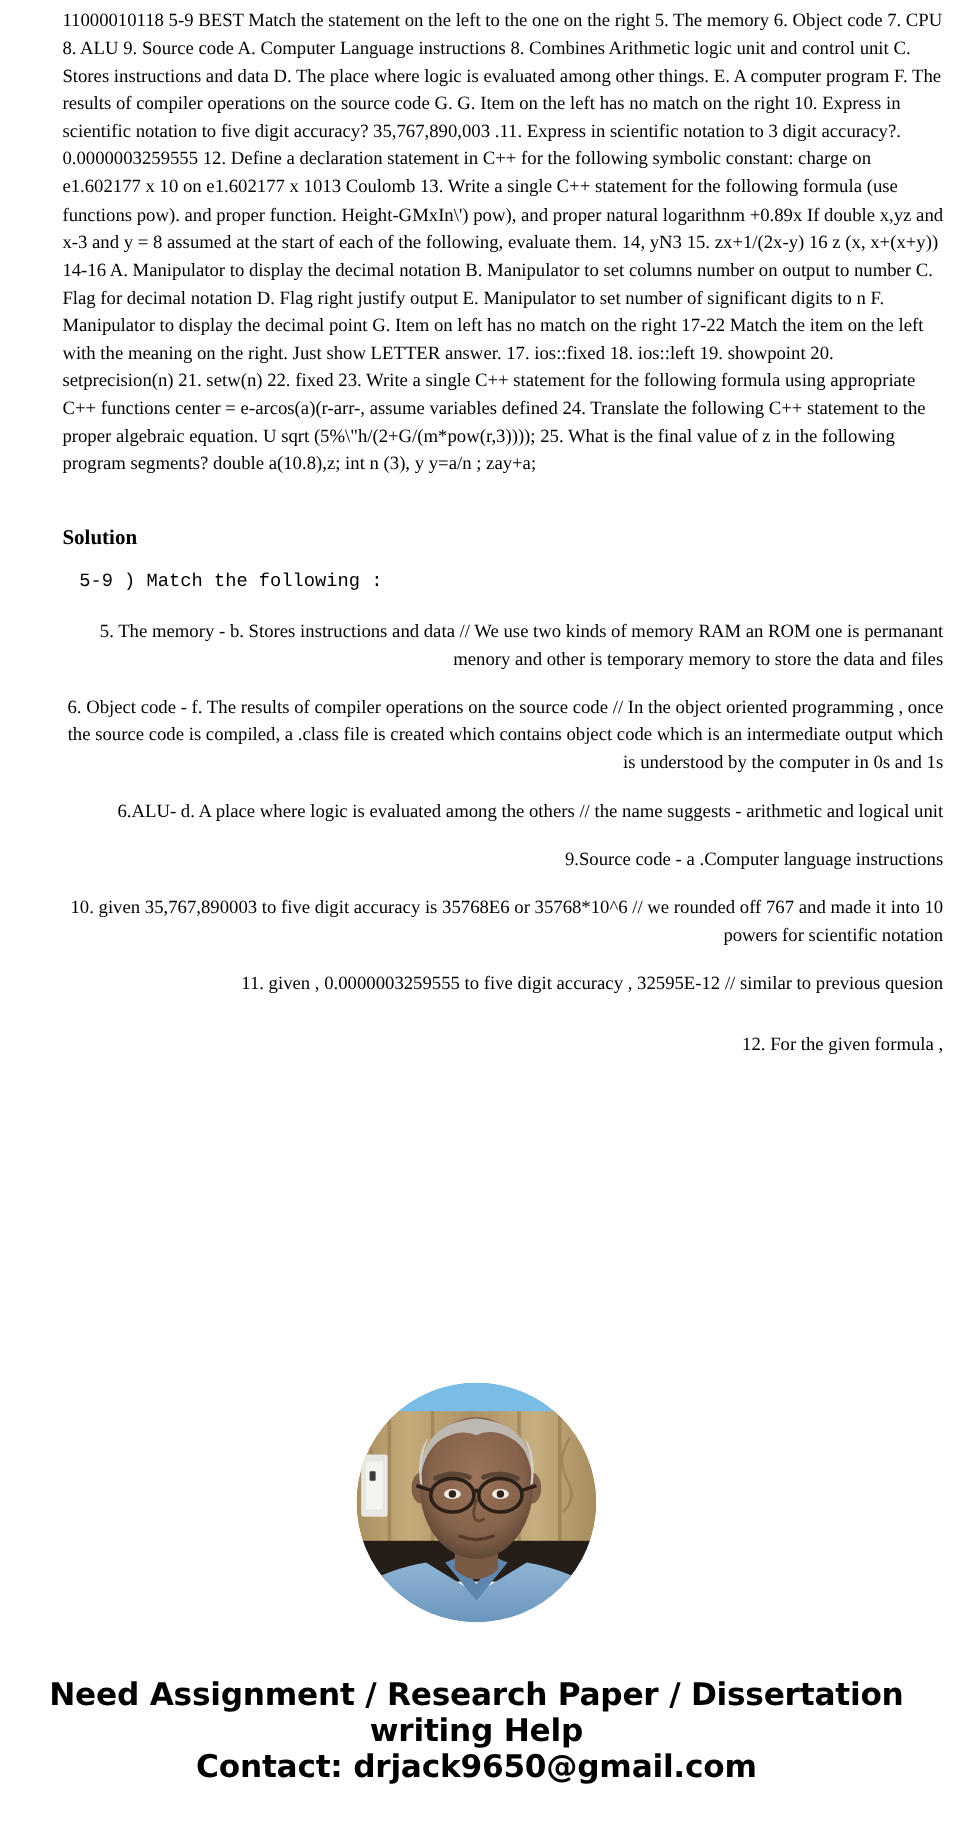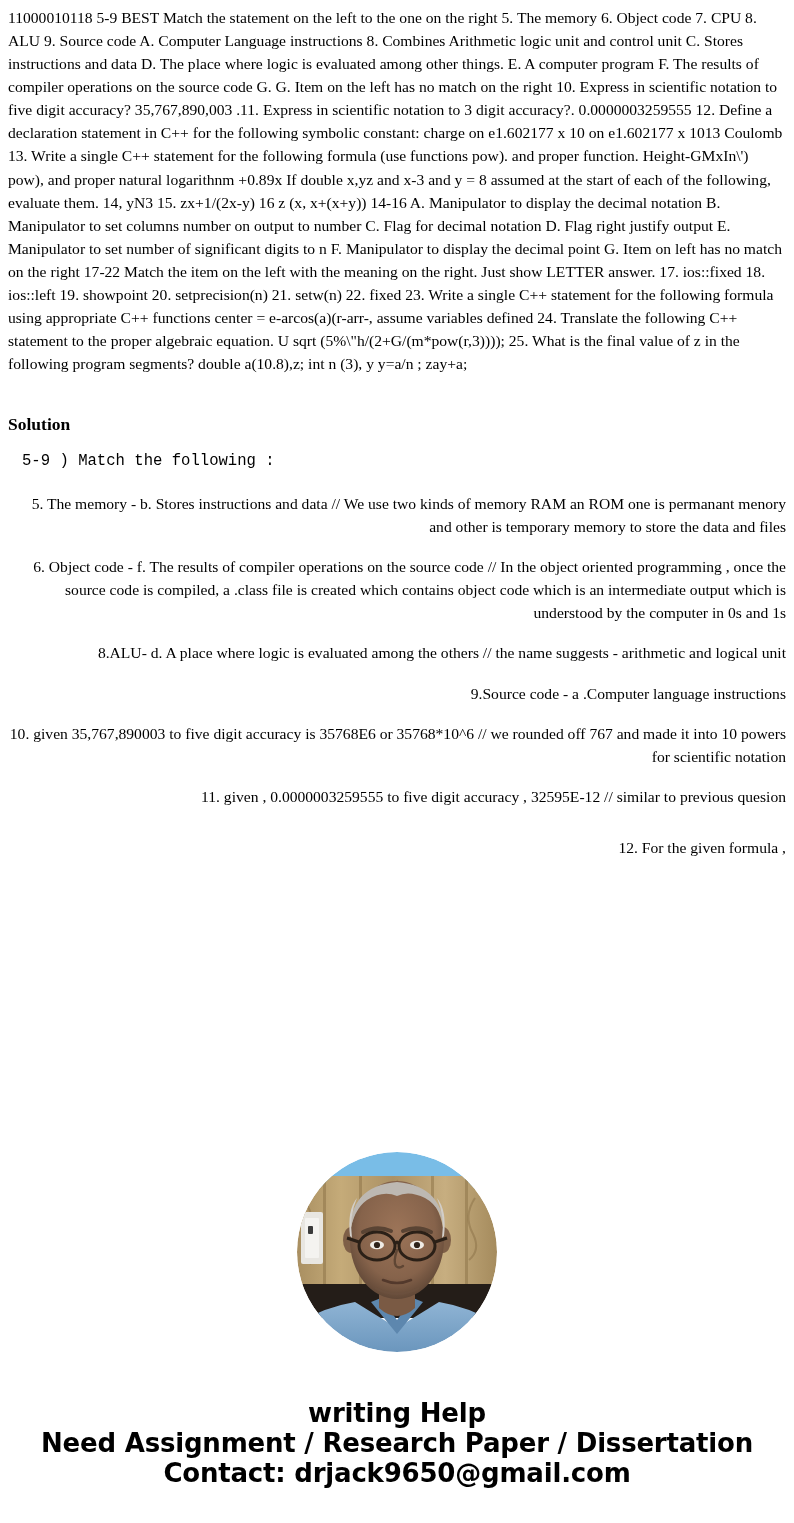--- a/index.html
+++ b/index.html
@@ -15,20 +15,21 @@
     -webkit-font-smoothing: antialiased;
   }
 
   .page {
     width: 794px;
     min-height: 1523px;
     position: relative;
     box-sizing: border-box;
     background: #ffffff;
     overflow: hidden;
+    padding-left: 44px;
   }
 
   
   .question-block {
     padding: 6px 8px 0 8px;
   }
   .question-text {
     font-family: "Liberation Serif", "DejaVu Serif", serif;
     font-size: 15.6px;
     line-height: 1.48;
@@ -128,21 +129,21 @@
   </div>
 
   <h2 class="solution-heading">Solution</h2>
 
   <div class="solution-body">
     <p class="solution-para">5-9 ) Match the following :</p>
 
     <ul class="solution-list">
       <li>5. The memory - b. Stores instructions and data // We use two kinds of memory RAM an ROM one is permanant menory and other is temporary memory to store the data and files</li>
       <li>6. Object code - f. The results of compiler operations on the source code // In the object oriented programming , once the source code is compiled, a .class file is created which contains object code which is an intermediate output which is understood by the computer in 0s and 1s</li>
-      <li>8.ALU- d. A place where logic is evaluated among the others // the name suggests - arithmetic and logical unit</li>
+      <li>6.ALU- d. A place where logic is evaluated among the others // the name suggests - arithmetic and logical unit</li>
       <li>9.Source code - a .Computer language instructions</li>
       <li>10. given 35,767,890003 to five digit accuracy is 35768E6 or 35768*10^6 // we rounded off 767 and made it into 10 powers for scientific notation</li>
       <li>11. given , 0.0000003259555 to five digit accuracy , 32595E-12 // similar to previous quesion</li>
       <li>12. For the given formula ,</li>
     </ul>
   </div>
 
   <div class="avatar-wrap">
     <div class="avatar">
       <svg width="200" height="200" viewBox="0 0 200 200">
@@ -222,18 +223,18 @@
 
           <path d="M86 128 q14 6 28 0" stroke="#53392c" stroke-width="2.6" fill="none" stroke-linecap="round"></path>
 
           <path d="M78 136 q22 12 44 0" stroke="#6d5140" stroke-width="2" fill="none" opacity="0.6"></path>
         </g>
       </svg>
     </div>
   </div>
 
   <div class="promo">
+    <div class="promo-line">Need Assignment / Research Paper / Dissertation</div>
     <div class="promo-line">writing Help</div>
-    <div class="promo-line">Need Assignment / Research Paper / Dissertation</div>
     <div class="promo-line contact">Contact: drjack9650@gmail.com</div>
   </div>
 
 </div>
 
 </body></html>

